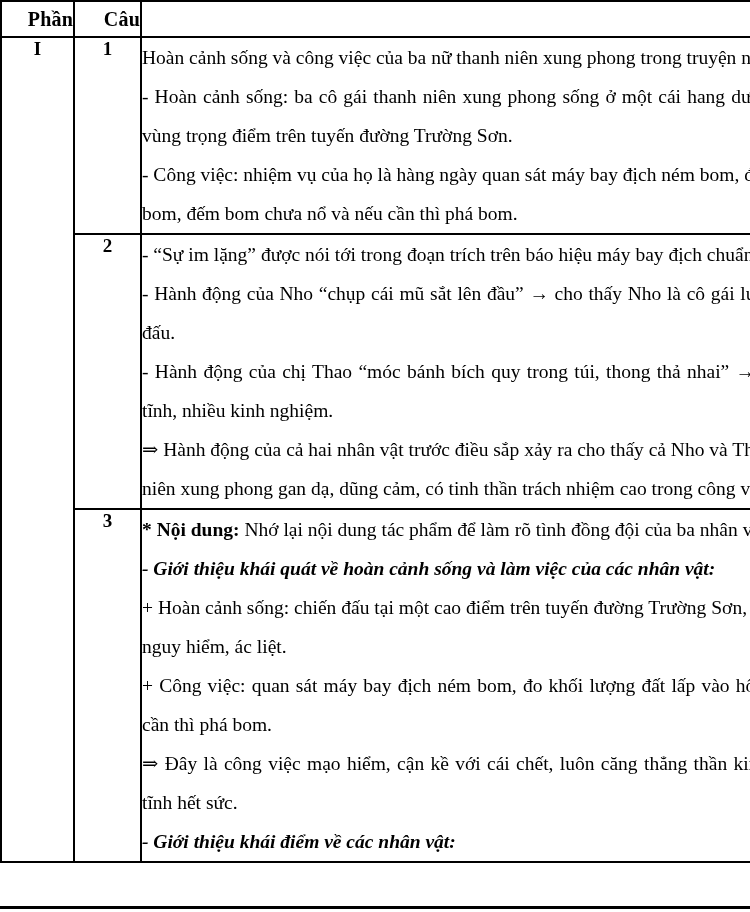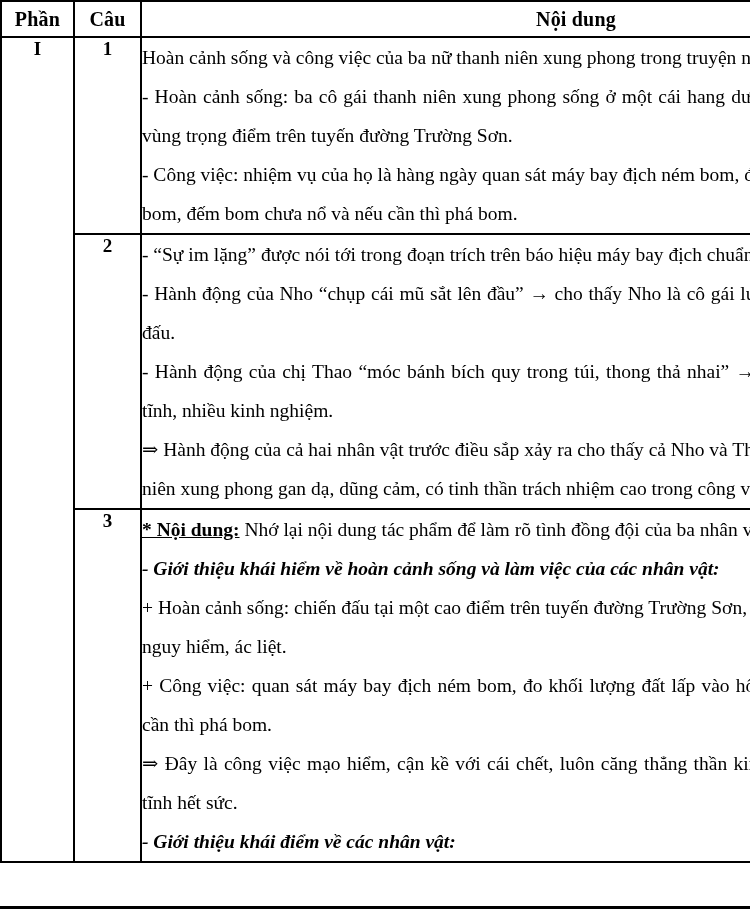--- a/index.html
+++ b/index.html
@@ -42,21 +42,21 @@
   .answer-table td {
     border-right: 2px solid #000;
     border-bottom: 2px solid #000;
     padding: 0;
     vertical-align: top;
   }
 
   
   .head-cell {
     height: 34px;
-    text-align: center;
+    text-align: right;
     vertical-align: middle;
     font-weight: bold;
     font-size: 20px;
     line-height: 34px;
     letter-spacing: 0.2px;
     border-radius: 13px;
   }
   .head-cell.content-head { font-size: 20px; }
 
   
@@ -78,21 +78,21 @@
     white-space: normal;
   }
   .content-cell p {
     margin: 0;
     padding: 0;
     text-align: justify;
     text-justify: inter-word;
   }
   .content-cell p:last-child { text-align: left; }
 
-  .b  { font-weight: bold; text-decoration: underline; }
+  .b  { font-weight: bold; }
   .bi { font-weight: bold; font-style: italic; }
 
   
   .page-bottom-rule {
     position: absolute;
     left: 0;
     top: 906px;
     width: 750px;
     height: 3px;
     background: #000;
@@ -133,21 +133,21 @@
             <p><span>- “Sự im lặng” được nói tới trong đoạn trích trên báo hiệu máy bay địch chuẩn bị ném bom.</span></p>
             <p><span>- Hành động của Nho “chụp cái mũ sắt lên đầu” → cho thấy Nho là cô gái luôn ở trong tư thế sẵn sàng chiến đấu.</span></p>
             <p><span>- Hành động của chị Thao “móc bánh bích quy trong túi, thong thả nhai” → cho thấy chị là một người bình tĩnh, nhiều kinh nghiệm.</span></p>
             <p><span>⇒ Hành động của cả hai nhân vật trước điều sắp xảy ra cho thấy cả Nho và Thao đều là những cô gái thanh niên xung phong gan dạ, dũng cảm, có tinh thần trách nhiệm cao trong công việc.</span></p>
           </td>
         </tr>
         <tr>
           <td class="idx-cell">3</td>
           <td class="content-cell">
             <p><span class="b">* Nội dung:</span><span> Nhớ lại nội dung tác phẩm để làm rõ tình đồng đội của ba nhân vật Nho, Thao và Phương Định.</span></p>
-            <p><span class="bi">- Giới thiệu khái hiểm về hoàn cảnh sống và làm việc của các nhân vật:</span></p>
+            <p><span class="bi">- Giới thiệu khái quát về hoàn cảnh sống và làm việc của các nhân vật:</span></p>
             <p><span>+ Hoàn cảnh sống: chiến đấu tại một cao điểm trên tuyến đường Trường Sơn, nơi tập trung nhất bom đạn và sự nguy hiểm, ác liệt.</span></p>
             <p><span>+ Công việc: quan sát máy bay địch ném bom, đo khối lượng đất lấp vào hố bom, đếm bom chưa nổ và nếu cần thì phá bom.</span></p>
             <p><span>⇒ Đây là công việc mạo hiểm, cận kề với cái chết, luôn căng thẳng thần kinh, đòi hỏi sự dũng cảm và bình tĩnh hết sức.</span></p>
             <p><span class="bi">- Giới thiệu khái điểm về các nhân vật:</span></p>
           </td>
         </tr>
       </tbody>
   </table>
 
   <div class="page-bottom-rule"></div>

